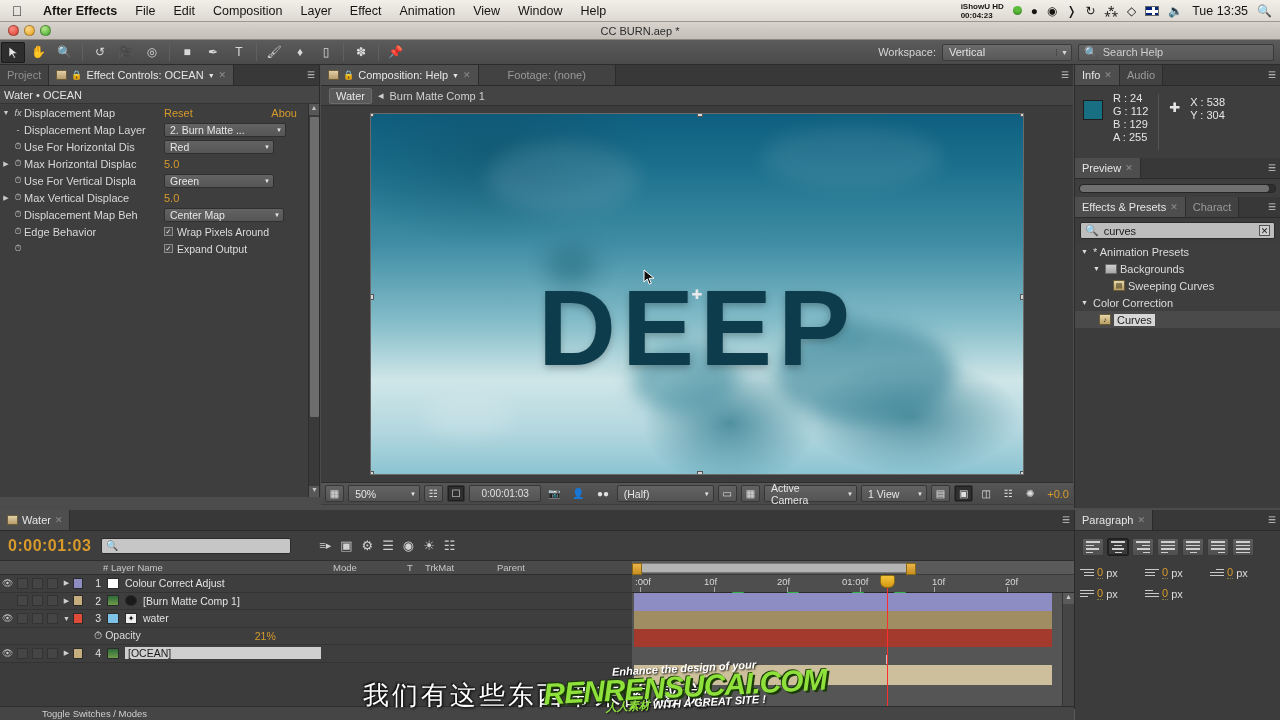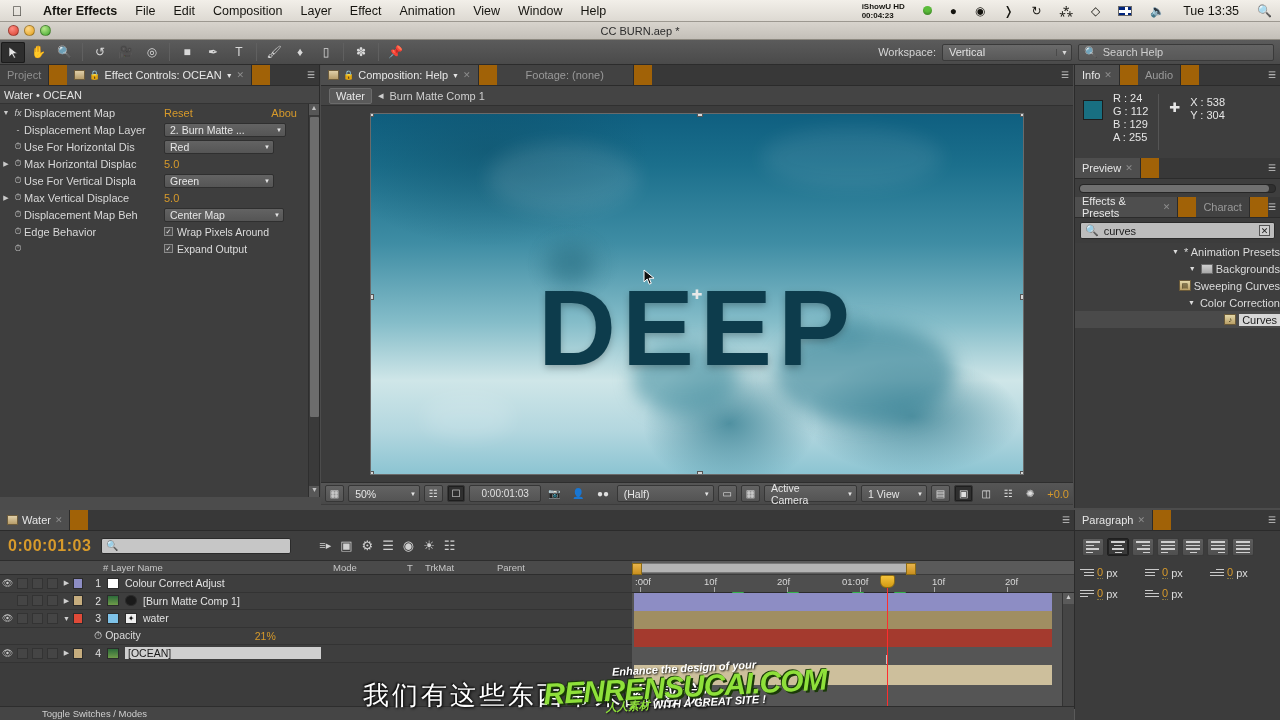--- a/index.html
+++ b/index.html
@@ -16,21 +16,21 @@
   
   .osbar {
     position:absolute; left:0; top:0; width:1280px; height:22px;
     background:linear-gradient(#f2efe9,#ddd9d2);
     border-bottom:1px solid #9c9890;
     display:flex; align-items:center; color:#15140f;
   }
   .apple { width:34px; text-align:center; font-size:14px; line-height:1;}
   .osbar .mi { padding:0 9px; font-size:12.5px; line-height:22px; }
   .osbar .mi.bold { font-weight:bold; }
-  .osright { margin-left:auto; display:flex; align-items:center; padding-right:8px; gap:18px;}
+  .osright { margin-left:auto; display:flex; align-items:center; padding-right:8px; gap:9px;}
   .ishow { font-size:8px; line-height:9px; text-align:left; font-weight:bold; }
   .gdot { width:9px;height:9px;border-radius:50%;background:#5bbd3a; box-shadow:inset 0 -2px 2px rgba(0,0,0,.25); }
   .osicon { font-size:12px; line-height:12px; }
   .flag { width:14px;height:10px;background:
       linear-gradient(#00247d,#00247d);
       position:relative; overflow:hidden; border:1px solid #666;}
   .flag:before{content:"";position:absolute;left:0;top:3.5px;width:14px;height:3px;background:#fff;}
   .flag:after{content:"";position:absolute;left:5.5px;top:0;width:3px;height:10px;background:#fff;}
   .clock { font-size:12.5px; }
 
@@ -68,21 +68,21 @@
   }
   .dd .arr { font-size:7px; color:#d8d8d8; border-left:1px solid #4a4a4a; padding-left:4px; }
   .searchhelp {
     background:linear-gradient(#636363,#585858); border:1px solid #3a3a3a; border-radius:2px;
     height:17px; width:196px; display:flex; align-items:center; gap:5px; padding:0 5px;
     color:#cfcfcf; font-size:11px;
   }
 
   
   .panel { position:absolute; background:#3c3c3c; }
-  .tabbar { height:21px; background:#a16207; display:flex; align-items:stretch; border-bottom:1px solid #2b2b2b;gap:18px; }
+  .tabbar { height:21px; background:#737373; display:flex; align-items:stretch; border-bottom:1px solid #2b2b2b; }
   .tab {
     display:flex;align-items:center;gap:4px;padding:0 7px;font-size:11px;color:#9a9a9a;
     background:#424242; border-right:1px solid #2b2b2b;
   }
   .tab.active { background:#4e4e4e; color:#e6e6e6; }
   .tab .x { font-size:9px; color:#8d8d8d; }
   .tabfill { flex:1; background:#383838; display:flex; align-items:center; justify-content:flex-end; padding-right:5px;}
   .menuicon { color:#cfcfcf; font-size:9px; letter-spacing:-1px; }
   .compicon { width:11px;height:10px;background:linear-gradient(#e0cfa8,#b79d6a); border:1px solid #6d5c3c; display:inline-block;}
   .lockicon { font-size:9px; color:#cfcfcf; }
@@ -165,21 +165,21 @@
   .plus { color:#e6e6e6; font-size:13px; padding-top:8px;}
   .preview-body { height:18px; background:#3e3e3e; display:flex; align-items:center; }
   .prev-scroll { height:9px; background:#2f2f2f; margin:3px 4px; border-radius:4px; flex:1;
                  border:1px solid #262626; }
   .prev-scroll i { display:block; height:100%; width:97%; background:#707070; border-radius:4px;}
   .search-fx { margin:4px 5px; height:17px; background:#bdbdbd; border:1px solid #2b2b2b; border-radius:2px;
                display:flex; align-items:center; gap:5px; padding:0 4px; color:#1d1d1d; font-size:11px;}
   .search-fx .clr { margin-left:auto; font-size:9px; border:1px solid #555; width:11px;height:11px;
                     display:flex;align-items:center;justify-content:center;background:#cfcfcf;}
   .fxtree { background:#3e3e3e; font-size:11px; color:#dcdcdc; }
-  .fxrow { height:17px; display:flex; align-items:center; gap:3px; padding-left:6px;justify-content:flex-end; }
+  .fxrow { height:17px; display:flex; align-items:center; gap:3px; padding-left:6px; }
   .fxrow .tw { font-size:7px; width:9px; }
   .fxrow.sel .name { background:#d6d6d6; color:#1c1c1c; padding:0 3px; }
   .folder { width:12px;height:10px;background:linear-gradient(#cfcfcf,#a8a8a8); border:1px solid #6b6b6b;}
   .fxic { width:12px;height:11px;background:linear-gradient(#e3d7a8,#b99f66); border:1px solid #6b5a38;
           font-size:7px;display:flex;align-items:center;justify-content:center;color:#3a2f12;}
 
   
   #para { left:1074px; top:510px; width:206px; height:210px; background:#3c3c3c; border-left:1px solid #2b2b2b;}
   .pbtns { display:flex; gap:3px; padding:7px 5px 6px 7px; }
   .pb { width:22px;height:18px; background:linear-gradient(#5d5d5d,#4f4f4f); border:1px solid #3a3a3a;

